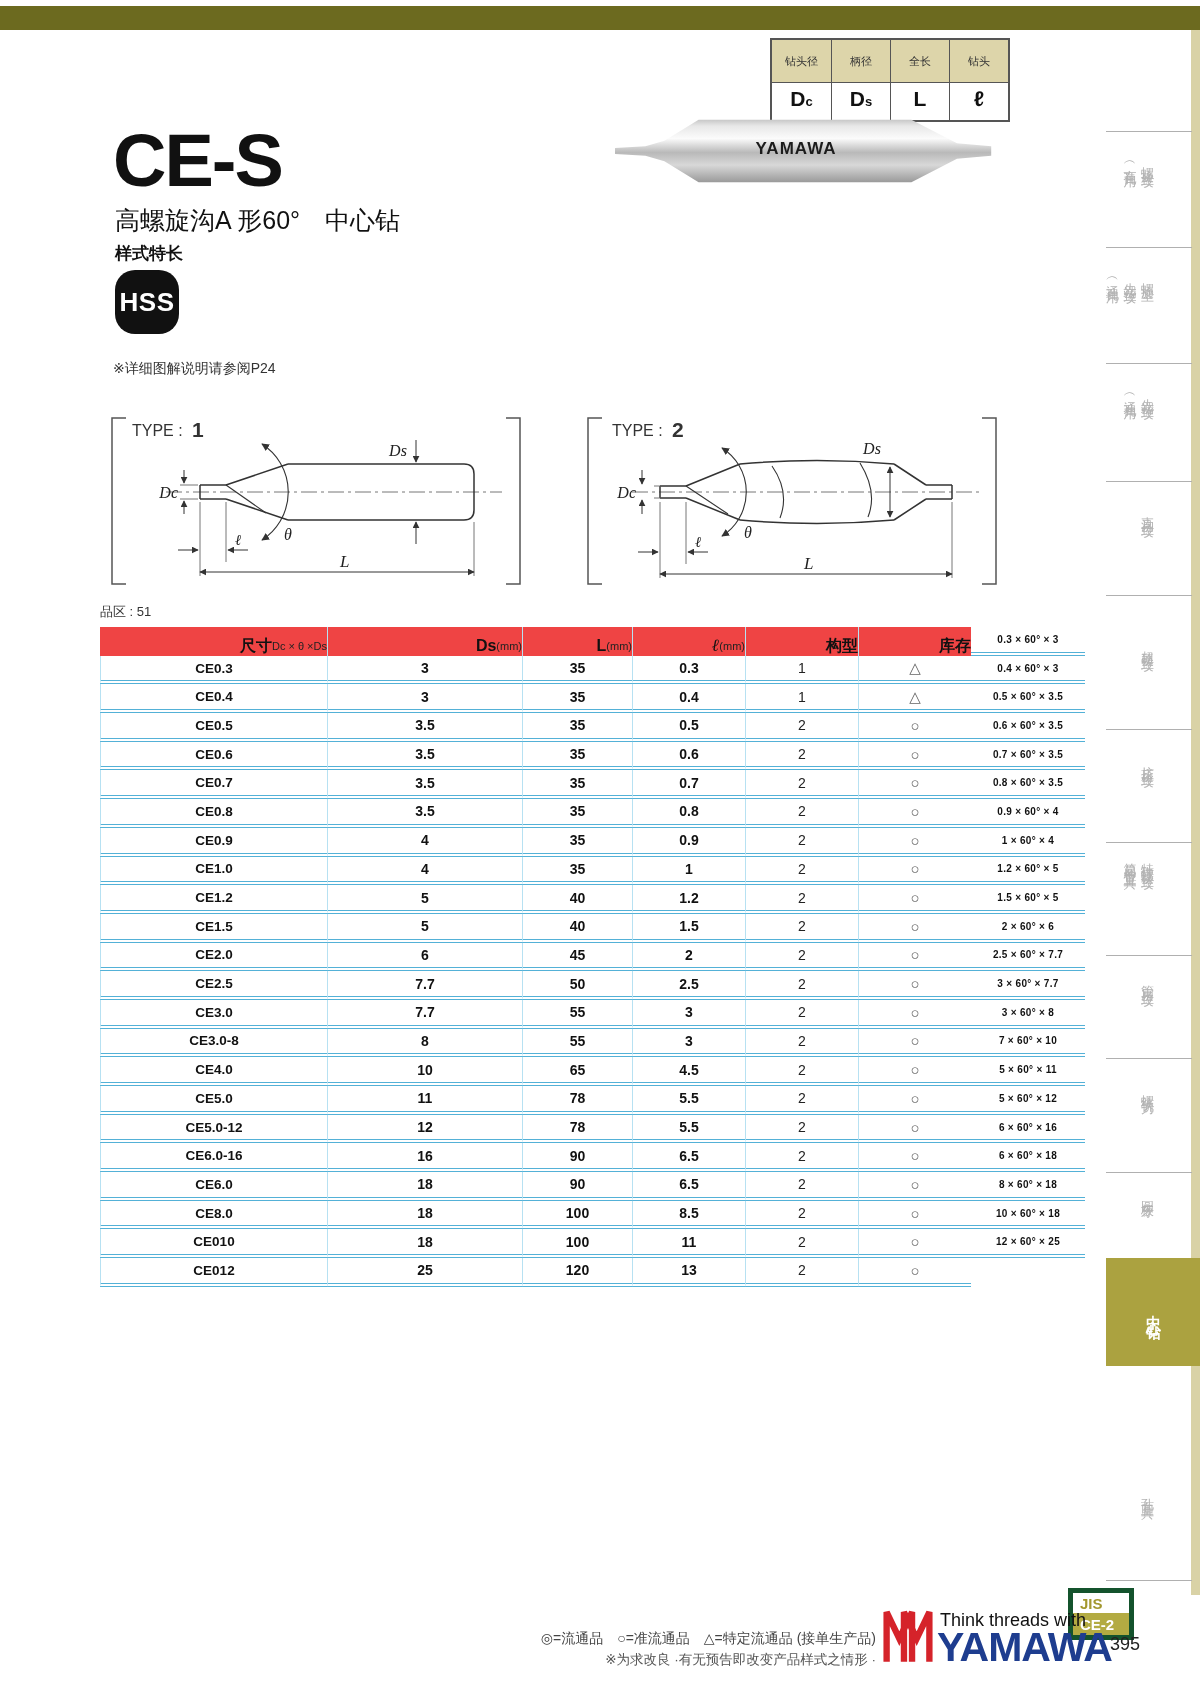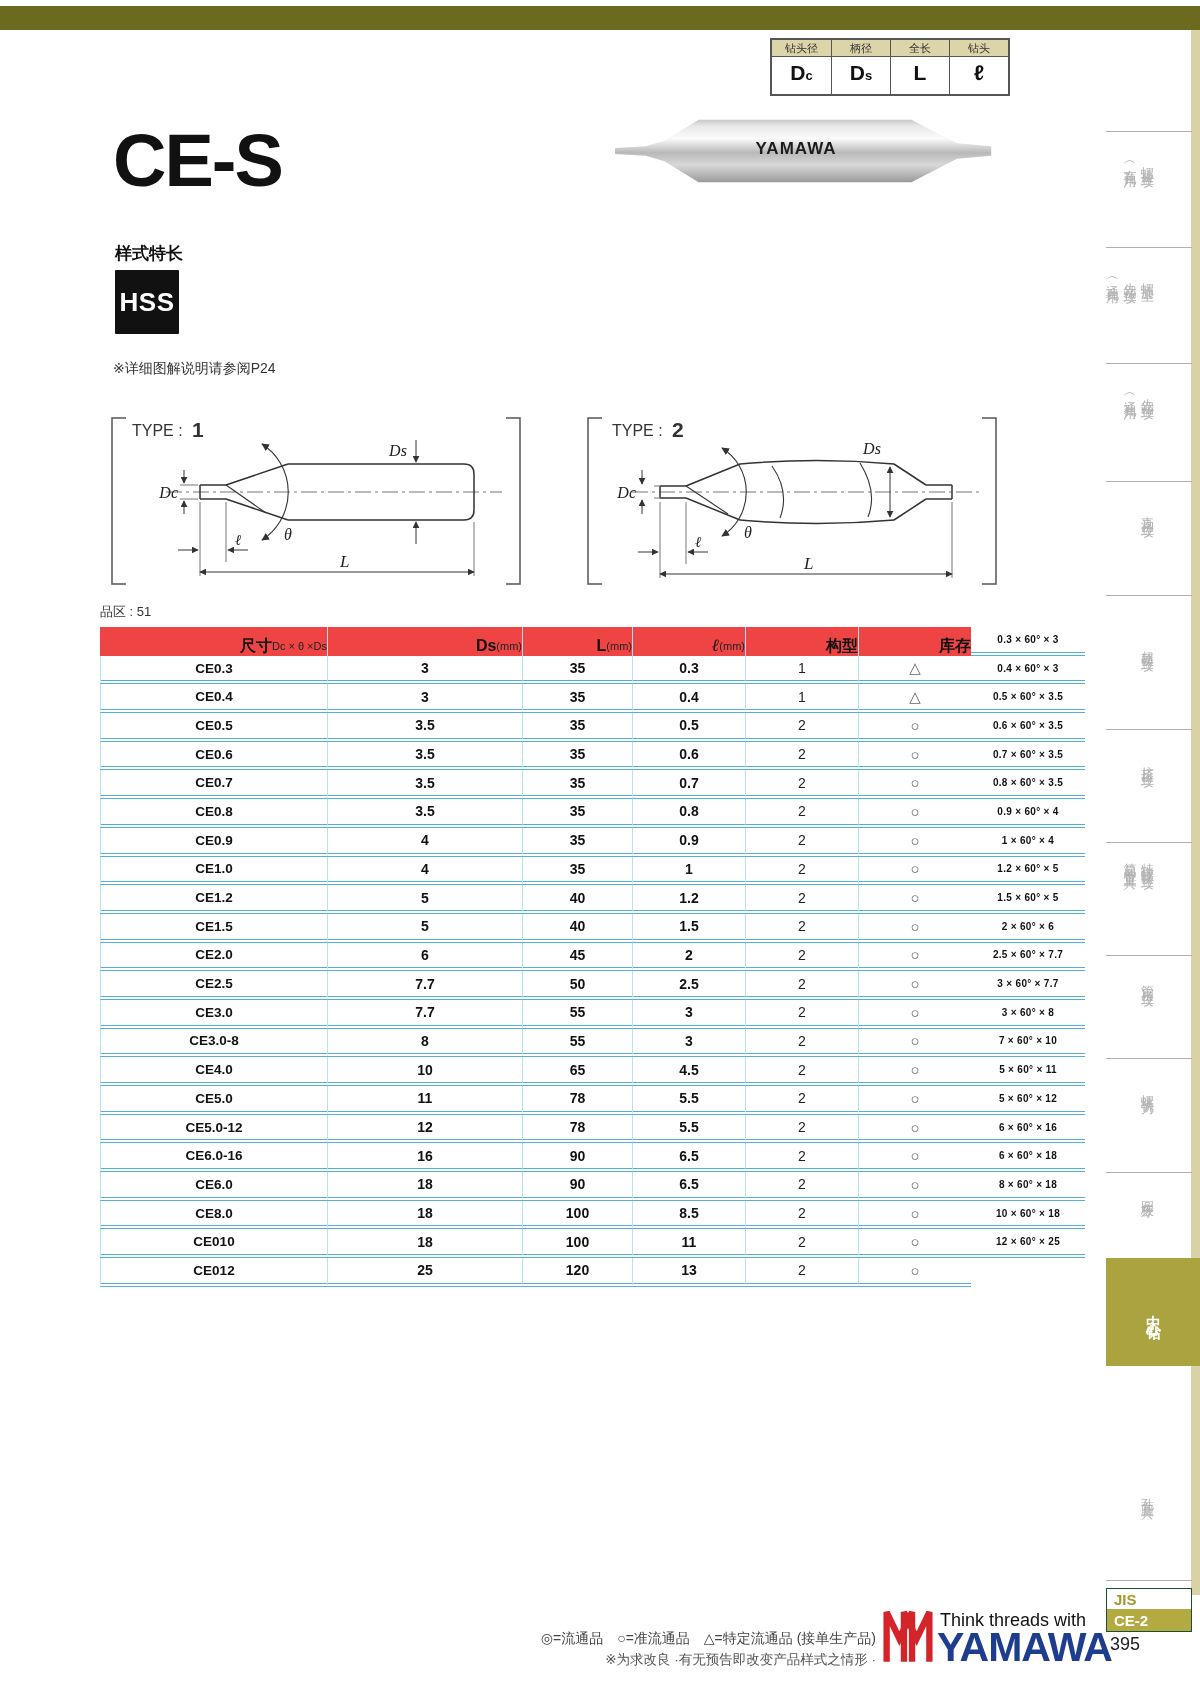--- a/index.html
+++ b/index.html
@@ -7,39 +7,39 @@
         font-family:"Liberation Sans","DejaVu Sans",sans-serif;color:#222;}
   .abs{position:absolute;}
 
   
   .topbar{left:0;top:6px;width:1200px;height:24px;background:#6c6a1f;}
   .edge-strip{left:1191px;top:30px;width:9px;height:1565px;background:#d9d2a6;}
 
   
   .dim-table{left:770px;top:38px;width:236px;border:2px solid #555;background:#fff;}
   .dim-row{display:grid;grid-template-columns:59px 59px 59px 59px;}
-  .dim-h{height:16px;background:#ddd5aa;border-left:1px solid #555;display:flex;align-items:center;justify-content:center;
+  .dim-h{height:42px;background:#ddd5aa;border-left:1px solid #555;display:flex;align-items:center;justify-content:center;
          font-size:11px;color:#333;}
   .dim-v{height:33px;border-left:1px solid #555;border-top:1px solid #555;display:flex;align-items:baseline;justify-content:center;
          font-size:21px;font-weight:bold;color:#111;padding-top:4px;}
   .dim-h:first-child,.dim-v:first-child{border-left:none;}
   .dim-v .sub{font-size:13px;font-weight:bold;}
 
   
   .photo{left:615px;top:112px;width:380px;height:78px;}
   .drill{position:absolute;inset:0;
     background:linear-gradient(180deg,#9f9f9f 0%,#e8e8e8 18%,#fbfbfb 34%,#b9b9b9 52%,#d8d8d8 68%,#7e7e7e 100%);
     clip-path:polygon(0% 46%,8% 44%,13% 37%,22% 10%,78% 10%,84% 25%,90% 40%,99% 44%,99% 56%,90% 60%,84% 75%,78% 90%,22% 90%,13% 63%,8% 56%,0% 54%);}
   .drill-print{position:absolute;left:37%;top:34%;font-size:17px;font-weight:bold;color:#1c1c1c;letter-spacing:1px;}
 
   
   .pcode{left:113px;top:124px;font-size:74px;font-weight:bold;letter-spacing:-2px;color:#111;line-height:1;}
   .subtitle{left:115px;top:204px;font-size:25px;color:#111;}
   .stylenote{left:115px;top:242px;font-size:17px;font-weight:bold;color:#111;}
-  .hss{left:115px;top:270px;width:64px;height:64px;background:#111;border-radius:1px;
+  .hss{left:115px;top:270px;width:64px;height:64px;background:#111;border-radius:20px;
        display:flex;align-items:center;justify-content:center;color:#fff;font-size:26px;font-weight:bold;letter-spacing:.5px;}
   .detailnote{left:113px;top:360px;font-size:14px;color:#333;}
 
   
   .diag{width:432px;height:182px;}
   .dim-text{font-family:"Liberation Serif","DejaVu Serif",serif;font-style:italic;fill:#222;}
   .type-label{font-family:"Liberation Sans",sans-serif;fill:#333;}
 
   .series{left:100px;top:603px;font-size:13px;color:#333;}
 
@@ -61,21 +61,21 @@
   .c-stock{font-size:15px;color:#666;}
 
   
   .si{position:absolute;right:44px;writing-mode:vertical-rl;font-size:13px;letter-spacing:3px;
       color:#b3b3b3;line-height:1.35;}
   .si span{display:block;}
   .sdiv{position:absolute;left:1106px;width:86px;height:1px;background:#b0b0b0;}
   .s-active{position:absolute;left:1106px;top:1258px;width:94px;height:108px;background:#aba240;
       display:flex;align-items:center;justify-content:center;}
   .s-active span{writing-mode:vertical-rl;color:#fff;font-size:14.5px;font-weight:600;letter-spacing:6px;}
-  .jis-badge{position:absolute;left:1106px;top:1588px;width:86px;border:1px solid #14532d;box-sizing:border-box;}
+  .jis-badge{position:absolute;left:1068px;top:1588px;width:66px;border:5px solid #14532d;box-sizing:border-box;}
   .jis-top{height:20px;display:flex;align-items:center;padding-left:7px;background:#fff;
       color:#a3982f;font-size:15px;font-weight:bold;}
   .jis-bottom{height:22px;display:flex;align-items:center;padding-left:7px;background:#b3ab42;
       color:#fff;font-size:15px;font-weight:bold;}
   .pagenum{position:absolute;left:1110px;top:1634px;font-size:18px;color:#222;}
 
   
   .legend{position:absolute;right:324px;top:1628px;text-align:right;font-size:14px;color:#444;line-height:1.55;}
   .legend .l2{font-size:13.5px;color:#555;}
   .logo-mark{position:absolute;left:882px;top:1604px;width:52px;height:60px;}
@@ -116,20 +116,21 @@
         </div>
     </div>
   </div>
 
   <div class="abs photo">
     <div class="drill"></div>
     <div class="drill-print">YAMAWA</div>
   </div>
 
   <div class="abs pcode">CE-S</div>
+  <div class="abs subtitle">高螺旋沟A 形60°　中心钻</div>
   <div class="abs stylenote">样式特长</div>
   <div class="abs hss">HSS</div>
   <div class="abs detailnote">※详细图解说明请参阅P24</div>
 
   <svg class="abs diag" style="left:100px;top:410px;" viewBox="0 0 432 182">
     <defs>
       <marker id="arr" viewBox="0 0 10 10" refX="9" refY="5" markerWidth="7" markerHeight="7" orient="auto-start-reverse">
         <path d="M0 0 L10 5 L0 10 z" fill="#333"></path>
       </marker>
     </defs>

